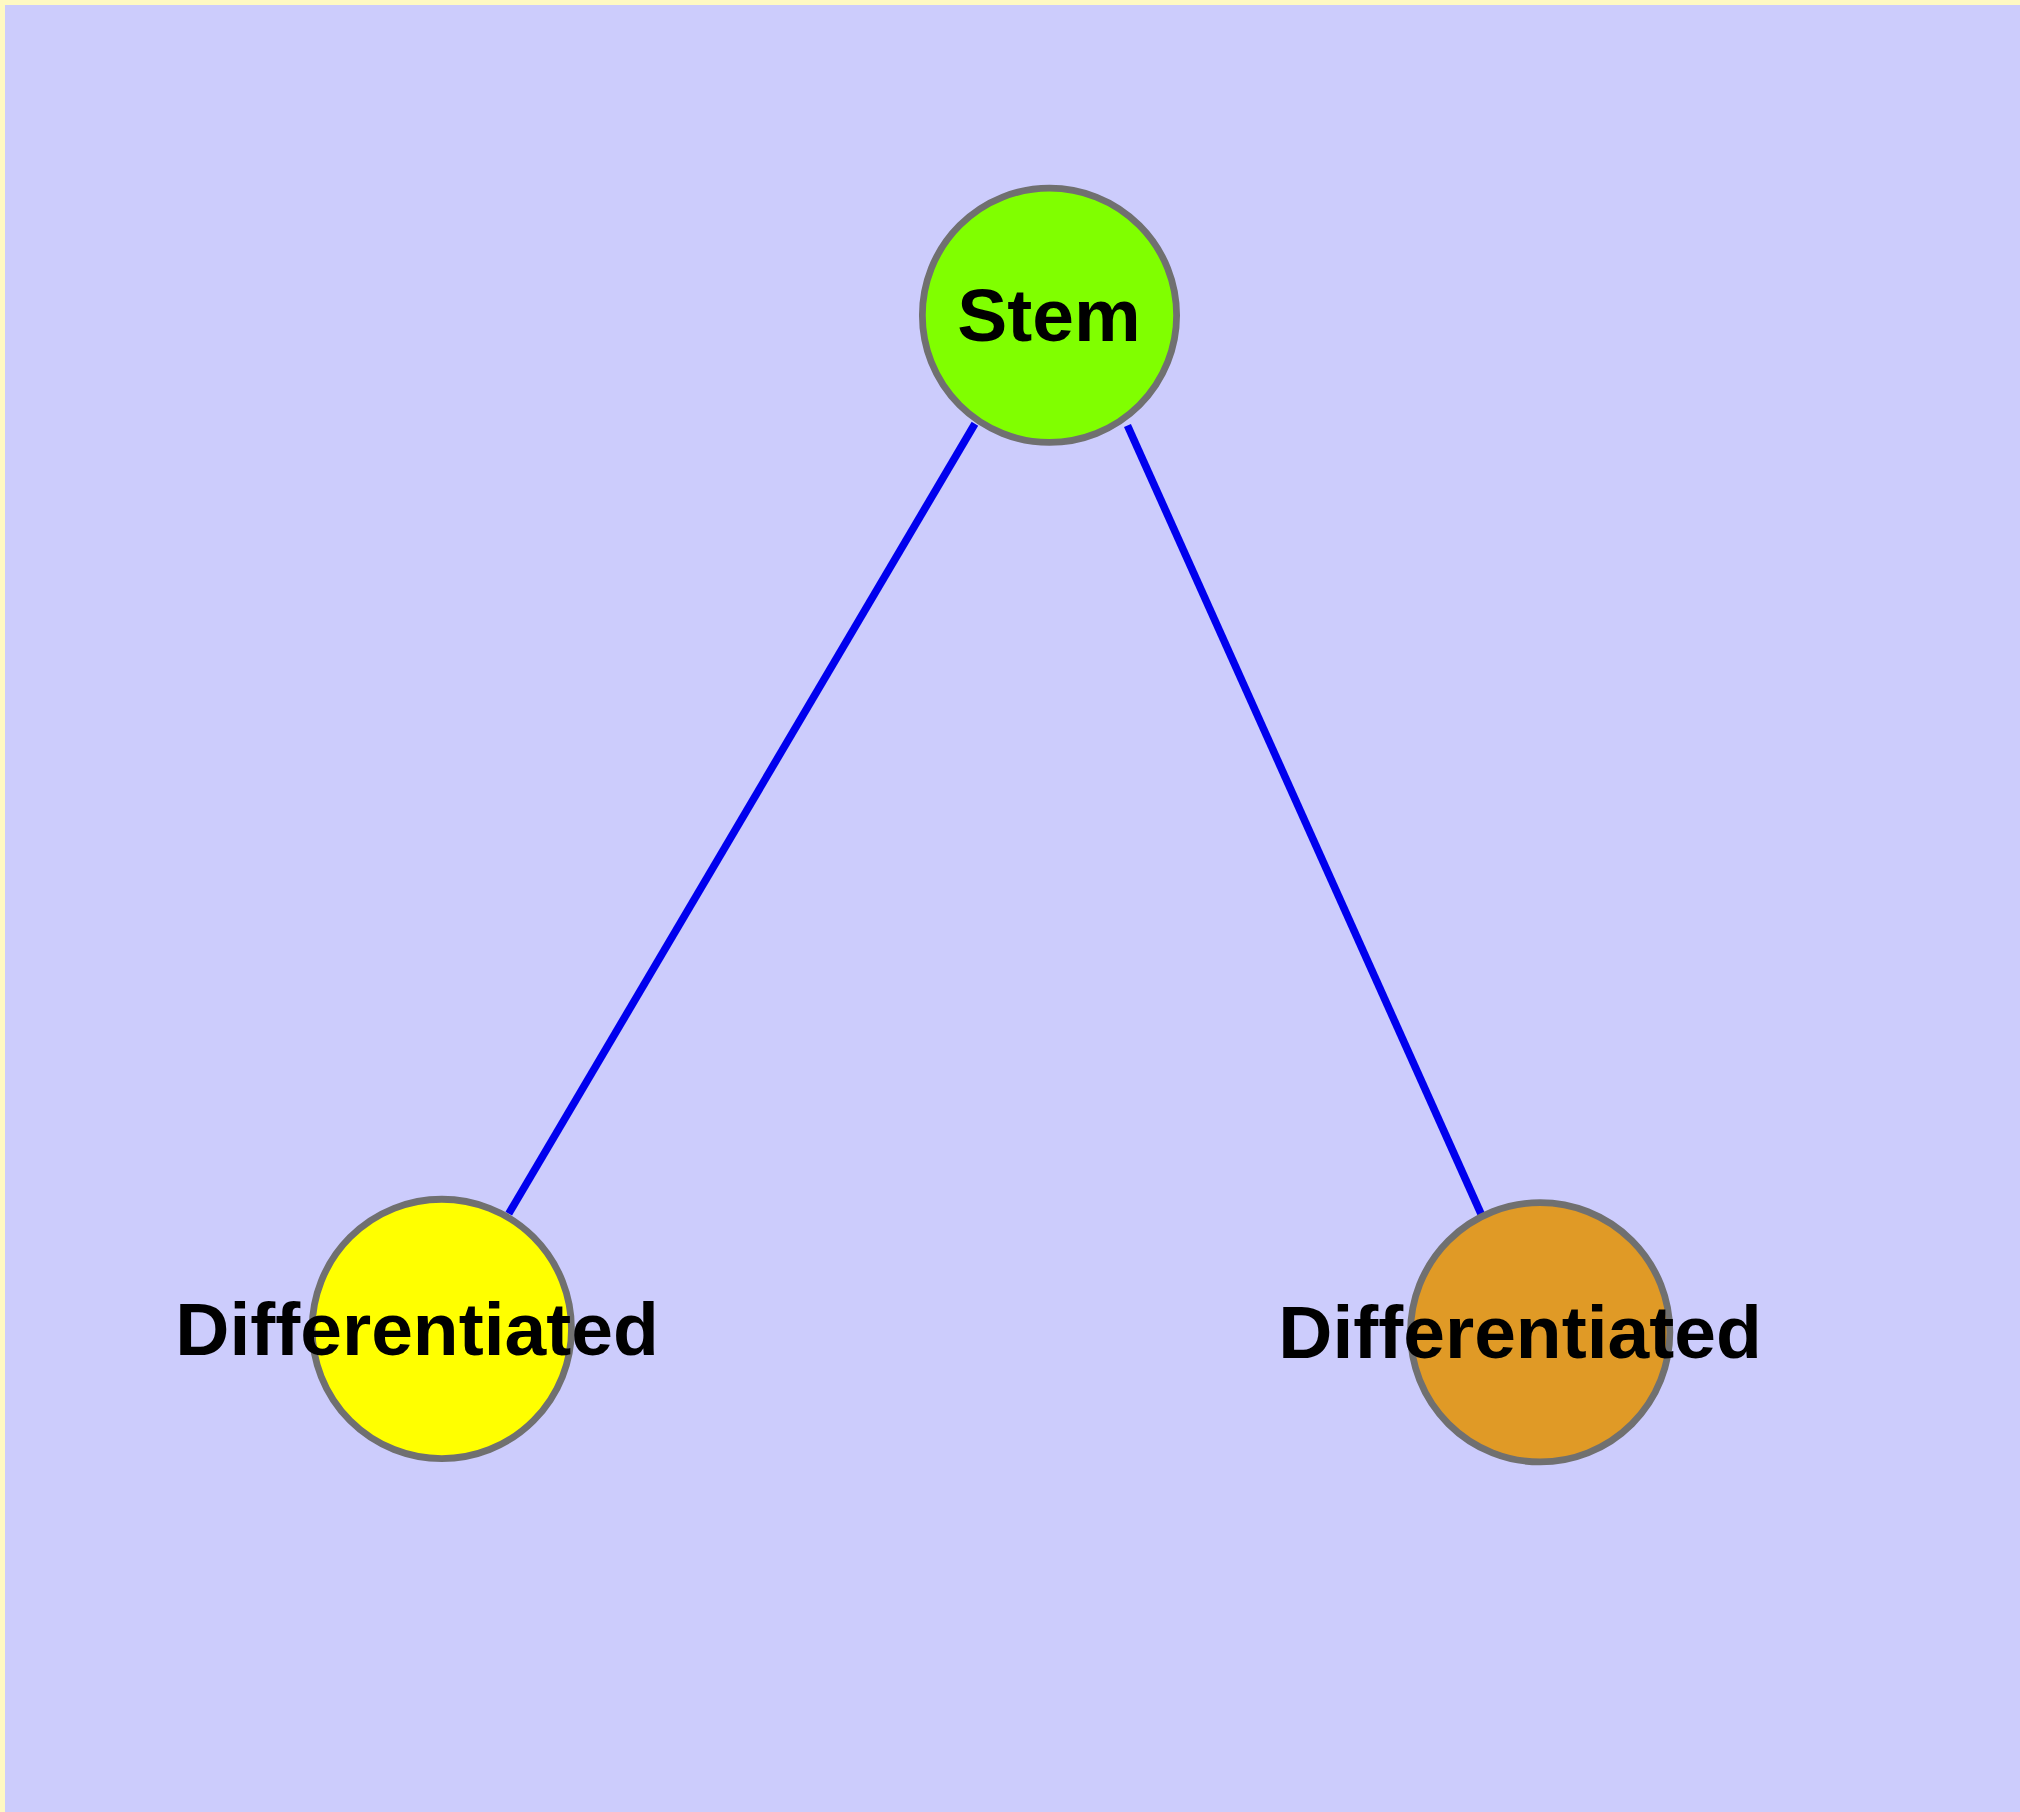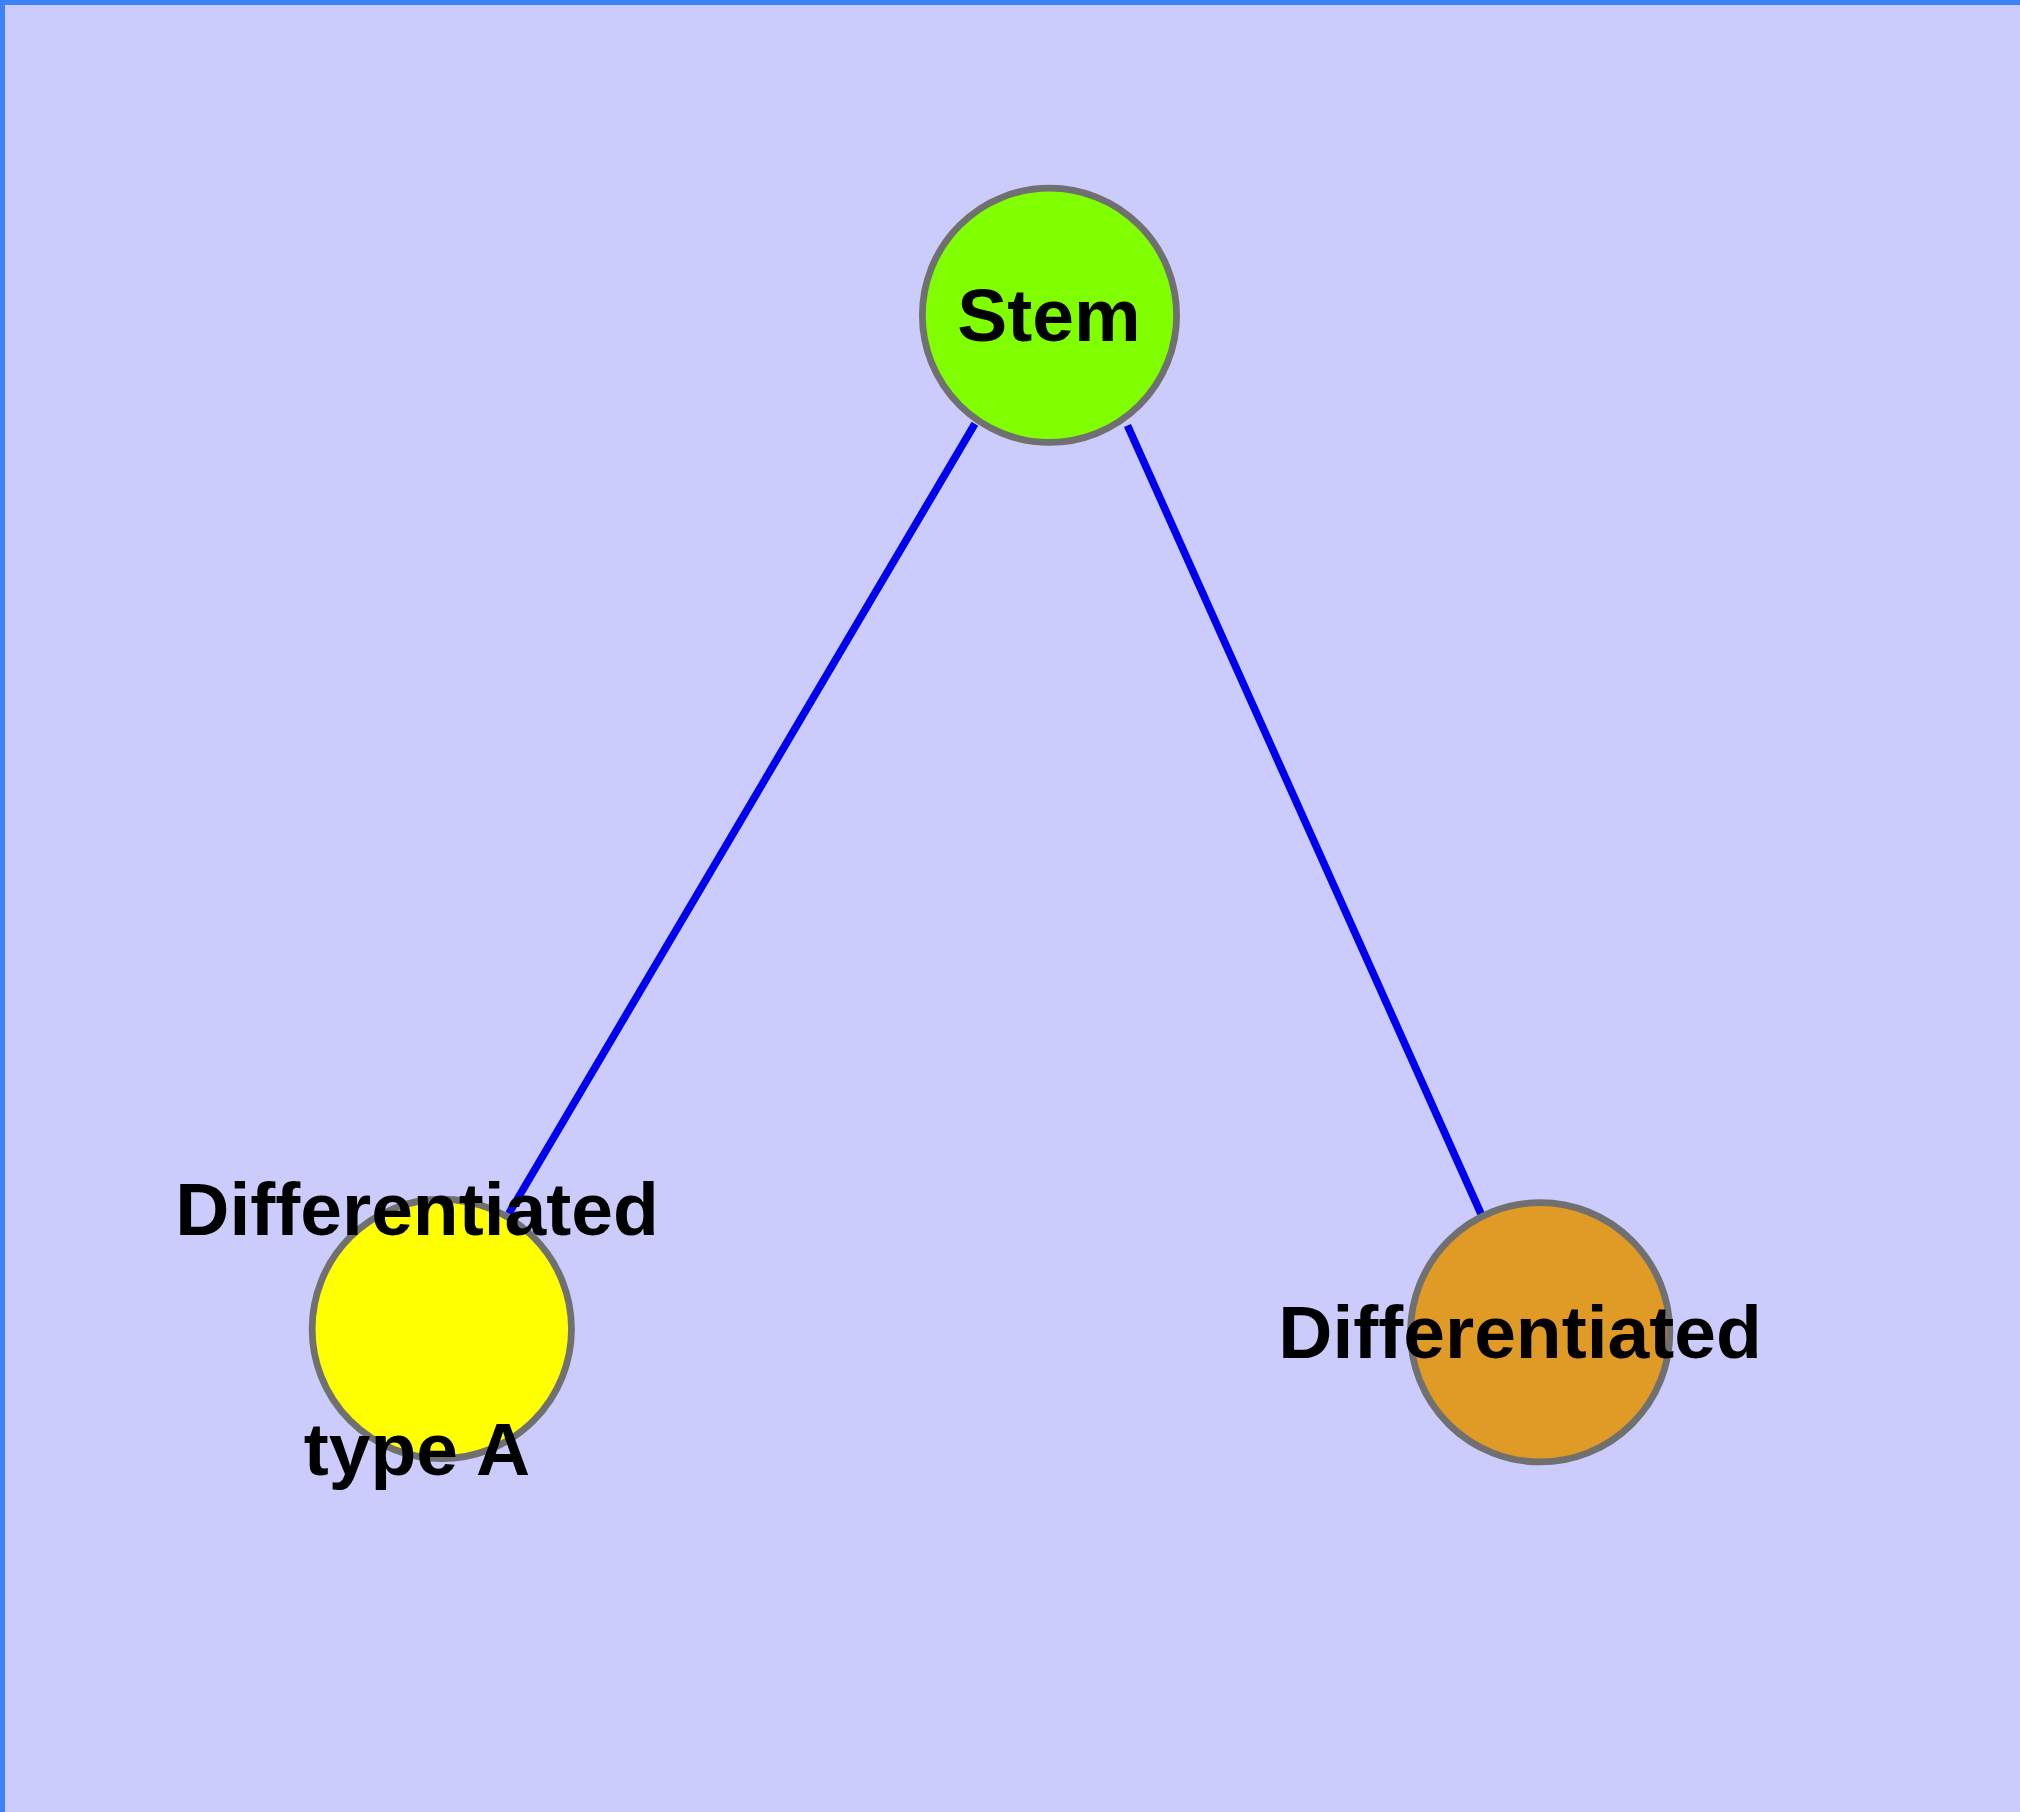--- a/index.html
+++ b/index.html
@@ -5,21 +5,21 @@
   html, body {
     margin: 0;
     padding: 0;
     background: #ffffff;
   }
   #canvas {
     position: relative;
     width: 2021px;
     height: 1812px;
     overflow: hidden;
-    background: #3b82f6;
+    background: #fef9c3;
     font-family: "Liberation Sans", sans-serif;
   }
   #plot-bg {
     position: absolute;
     left: 5.1px;
     top: 5.1px;
     width: 2015px;
     height: 1807px;
     background: #ccccfc;
   }
@@ -83,21 +83,20 @@
       <circle class="node-circle" cx="1238" cy="372" r="150" fill="#80ff00"></circle>
       <circle class="node-circle" cx="521" cy="1568" r="153" fill="#ffff00"></circle>
       <circle class="node-circle" cx="1817" cy="1572" r="153" fill="#e09a26"></circle>
     </g>
   </svg>
 
   <div class="node-label" id="label-stem">Stem</div>
 
   <div class="node-label" id="label-typea">
     <div>Differentiated</div>
-    <div>type A</div>
   </div>
 
   <div class="node-label" id="label-typeb">
     <div>Differentiated</div>
   </div>
 
 </div>
 
 
 </body></html>

